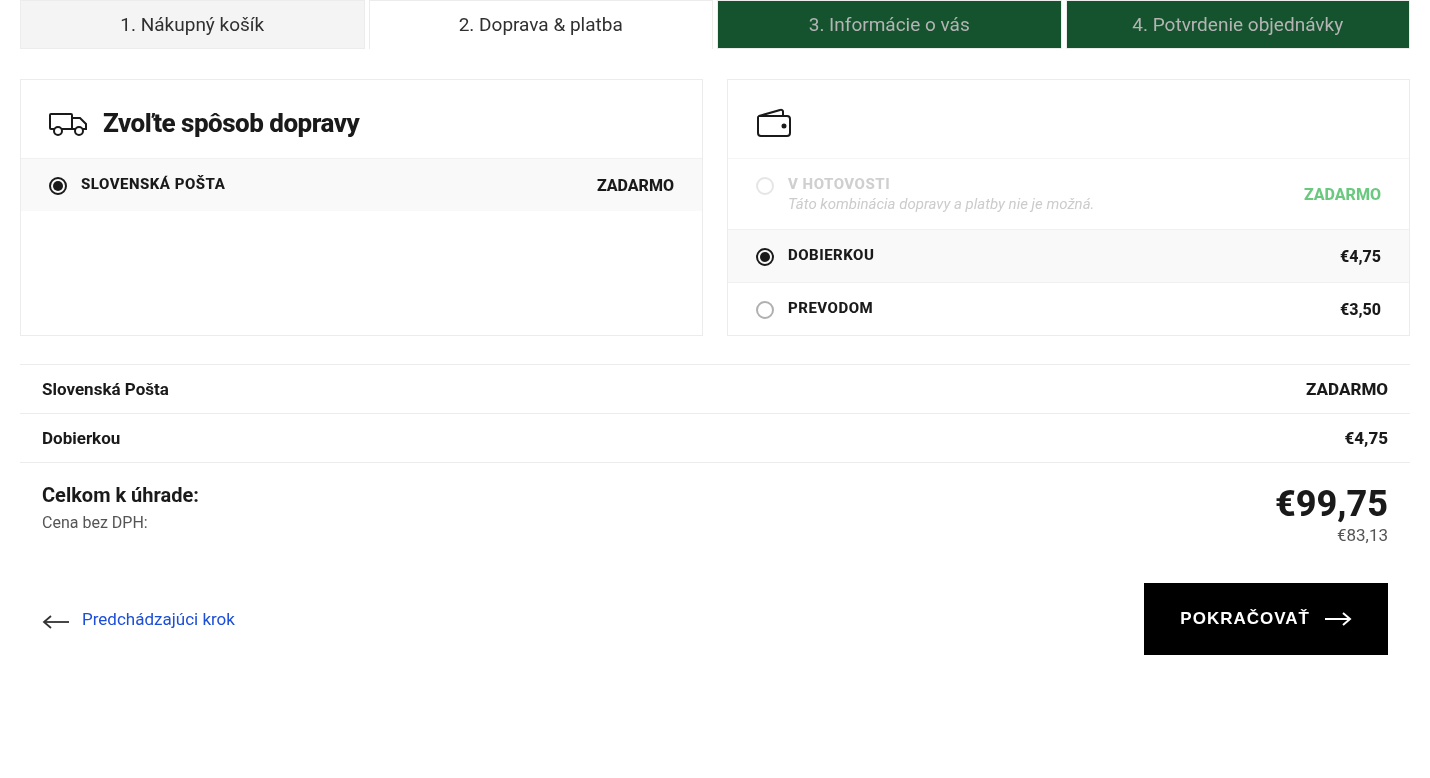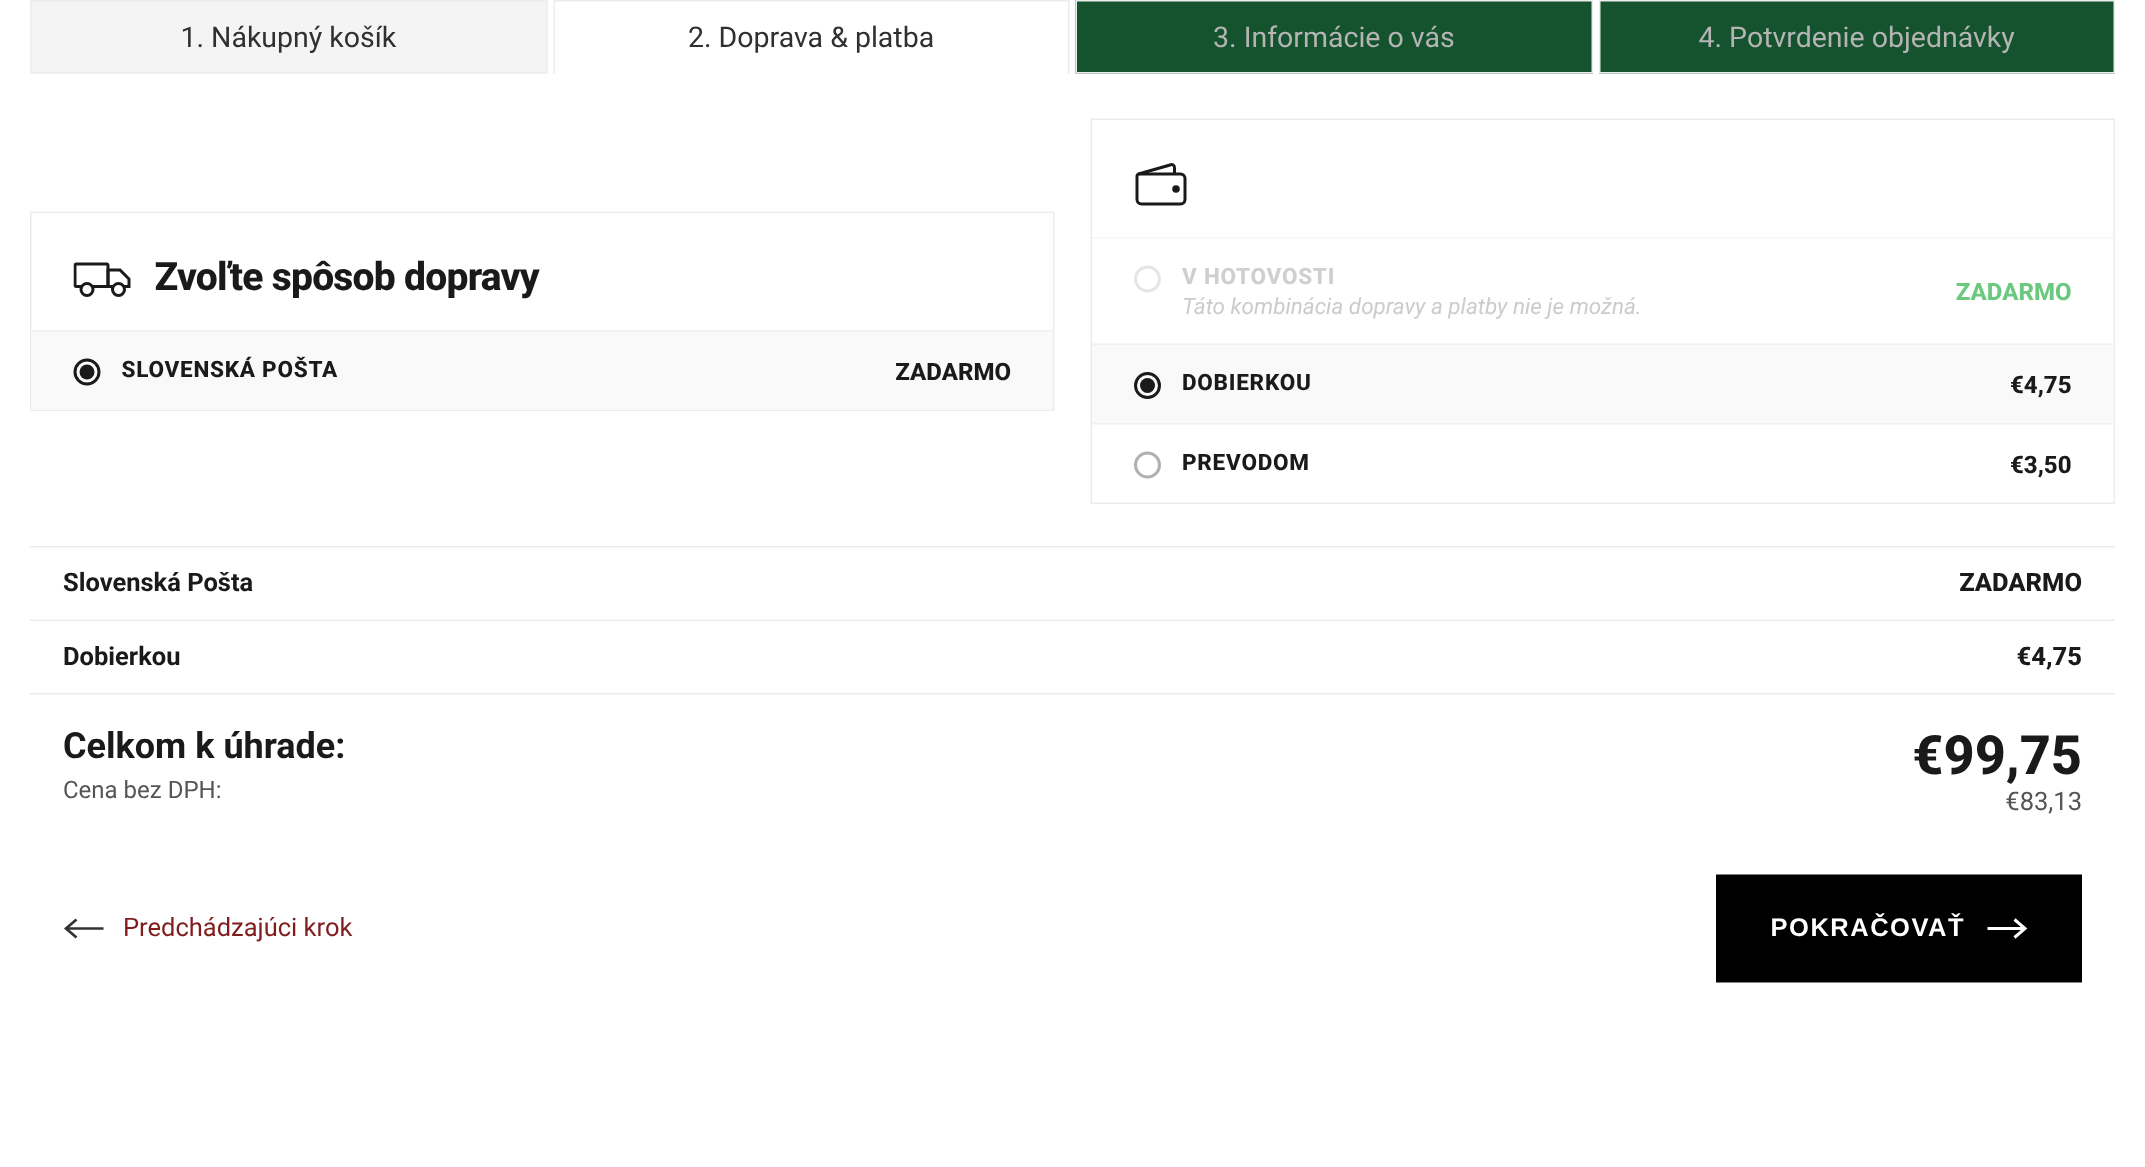--- a/index.html
+++ b/index.html
@@ -30,21 +30,20 @@
     }
     .step.disabled {
       color: #b4b4b4;
       background: #14532d;
       cursor: default;
     }
     .panels {
       display: flex;
       gap: 24px;
       margin-bottom: 28px;
-      align-items: center;
     }
     .panel {
       flex: 1;
       border: 1px solid #ececec;
       padding: 28px 0 0;
     }
     .panel-header {
       display: flex;
       align-items: center;
       gap: 14px;
@@ -146,21 +145,21 @@
       justify-content: space-between;
       align-items: flex-start;
       padding: 20px 22px 24px;
     }
     .total-left {
       display: flex;
       flex-direction: column;
       gap: 6px;
     }
     .total-label {
-      font-size: 24px;
+      font-size: 20px;
       font-weight: 700;
     }
     .total-sublabel {
       font-size: 16px;
       color: #555;
     }
     .total-right {
       text-align: right;
     }
     .total-value {
@@ -173,24 +172,24 @@
       color: #555;
     }
     .nav-row {
       display: flex;
       justify-content: space-between;
       align-items: center;
       padding: 14px 22px 0;
     }
     .back-link {
       display: flex;
-      align-items: center;
+      align-items: flex-end;
       gap: 12px;
       font-size: 17px;
-      color: #7f1d1d;
+      color: #1d4ed8;
       cursor: pointer;
     }
     .continue-btn {
       background: #000;
       color: #fff;
       border: none;
       padding: 26px 36px;
       font-size: 17px;
       font-weight: 800;
       letter-spacing: 1px;

